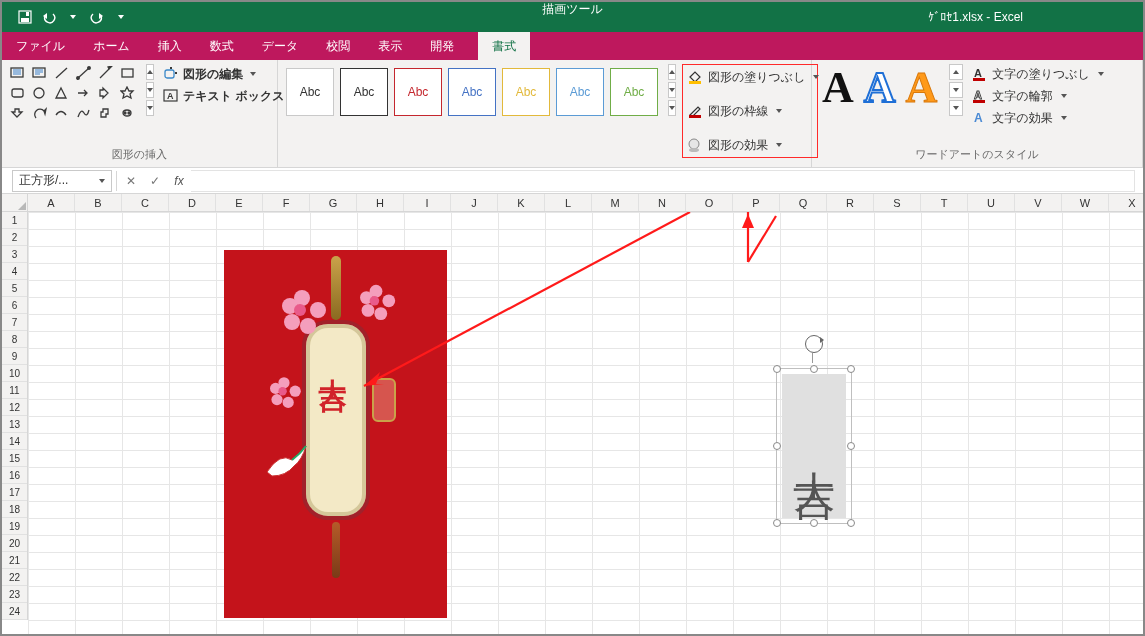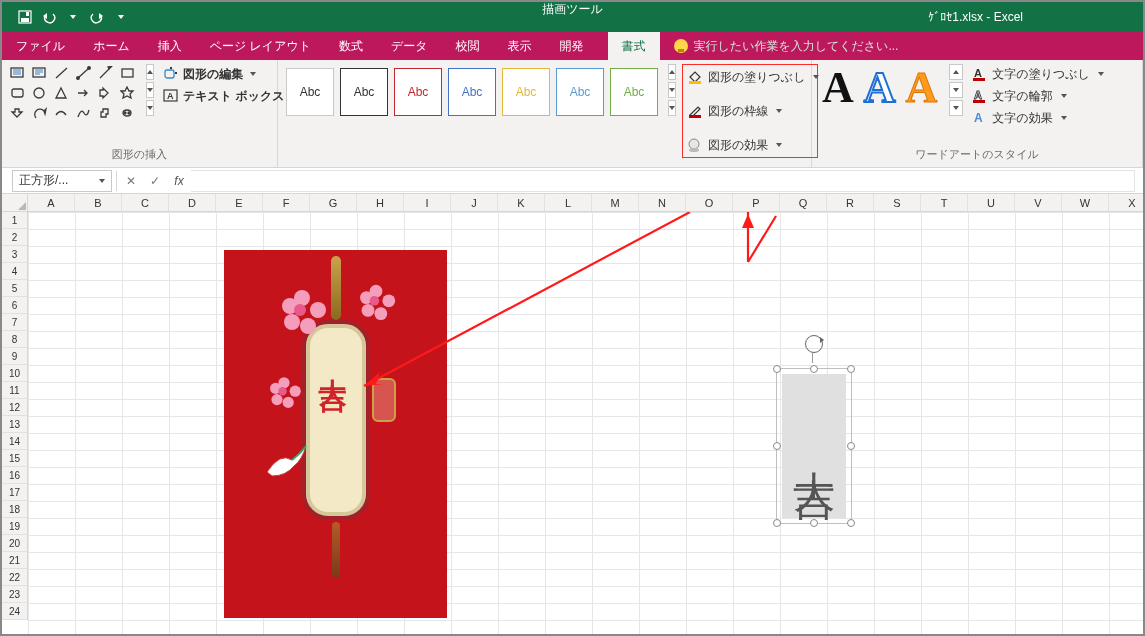--- a/index.html
+++ b/index.html
@@ -149,32 +149,27 @@
       </div>
   </div>
   <div class="context">描画ツール</div>
   <div class="doc">ｹﾞﾛｾ1.xlsx - Excel</div>
 </div>
 
 <div class="tabstrip">
   <div class="tab">ファイル</div>
   <div class="tab">ホーム</div>
   <div class="tab">挿入</div>
-  <div class="tab">ページ レイアウト</div>
   <div class="tab">数式</div>
   <div class="tab">データ</div>
   <div class="tab">校閲</div>
   <div class="tab">表示</div>
   <div class="tab">開発</div>
   <div style="width:10px"></div>
   <div class="tab active">書式</div>
-  <div class="tellme">
-      <span class="bulb"></span>
-      <span>実行したい作業を入力してください...</span>
-    </div>
 </div>
 
 <div class="ribbon">
 
   <div class="group" style="width:276px">
     <div class="group-body">
       <div class="shape-gal">
         <div class="sg">
             <svg>
               <rect x="1" y="2" width="12" height="9"></rect>

